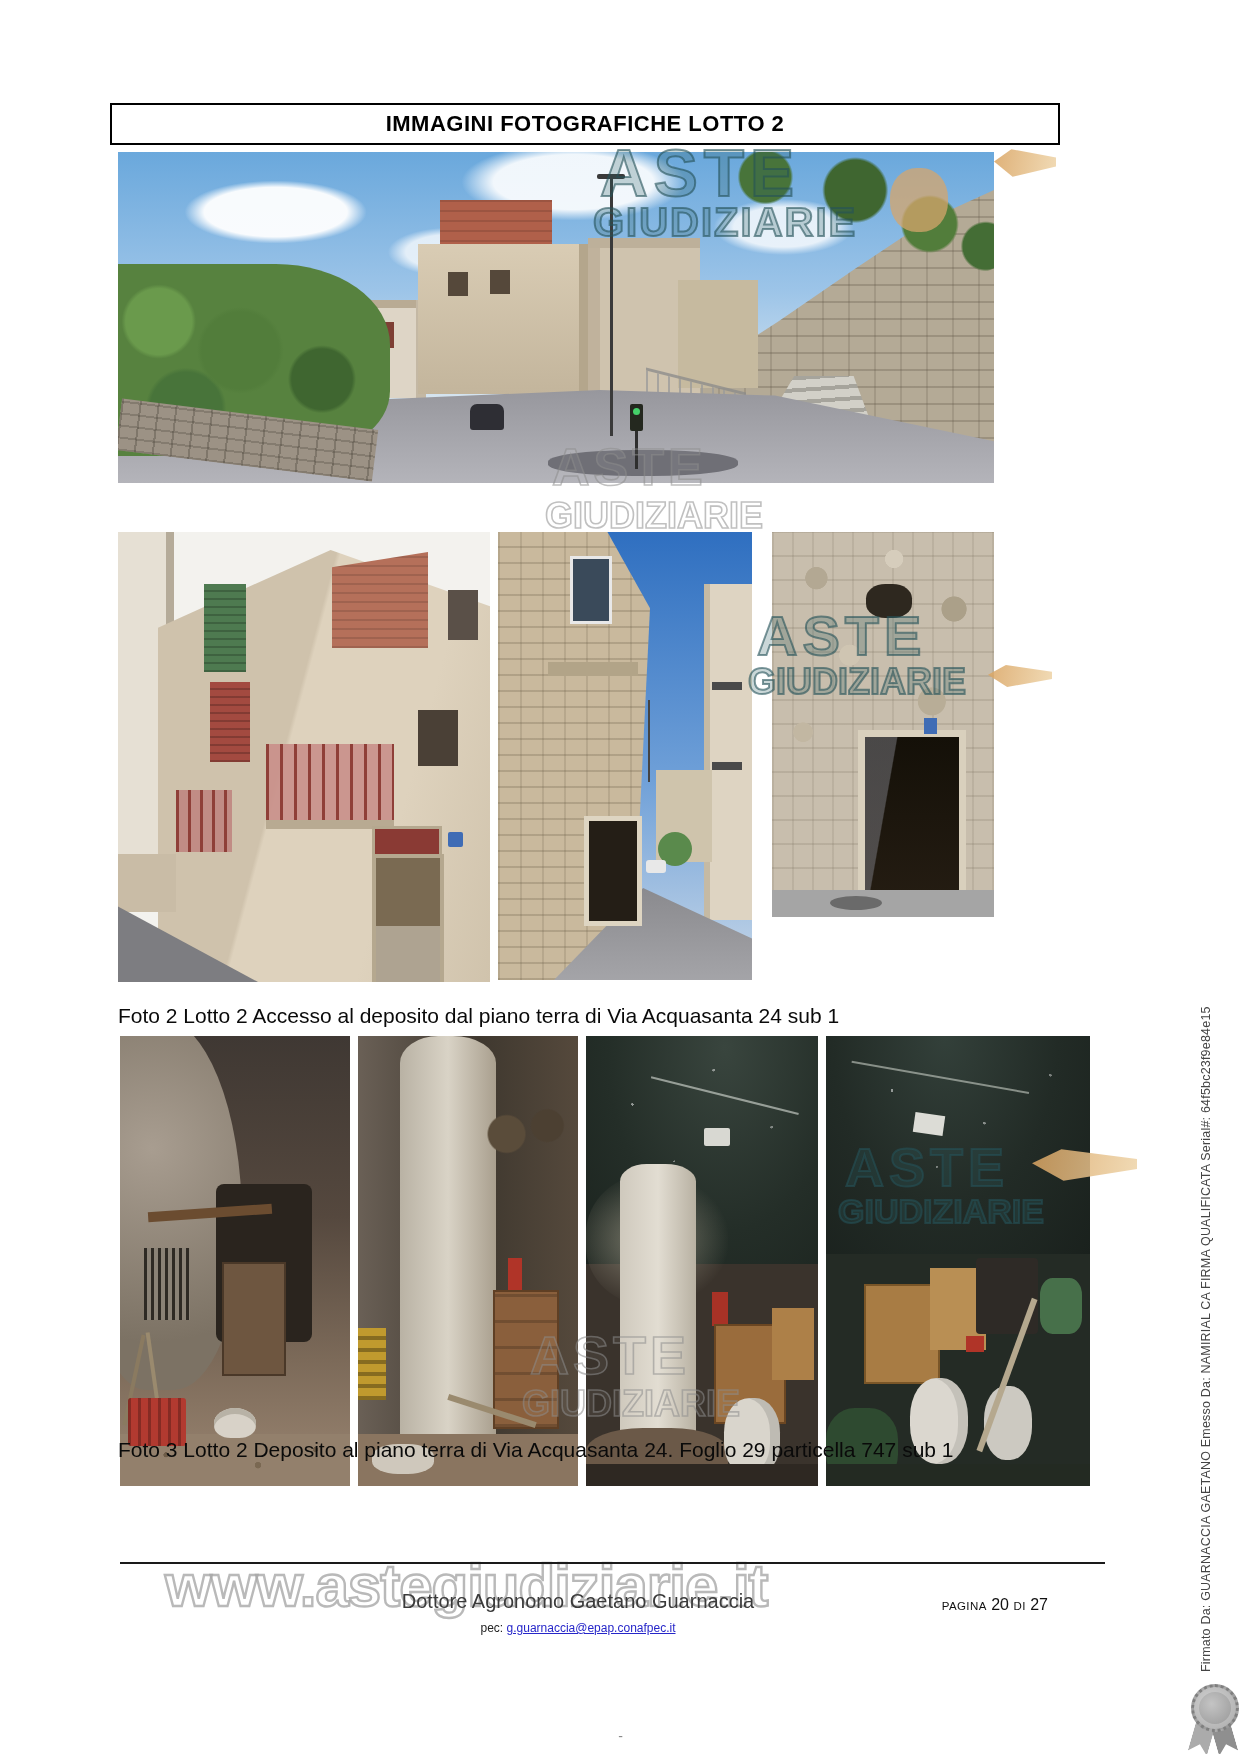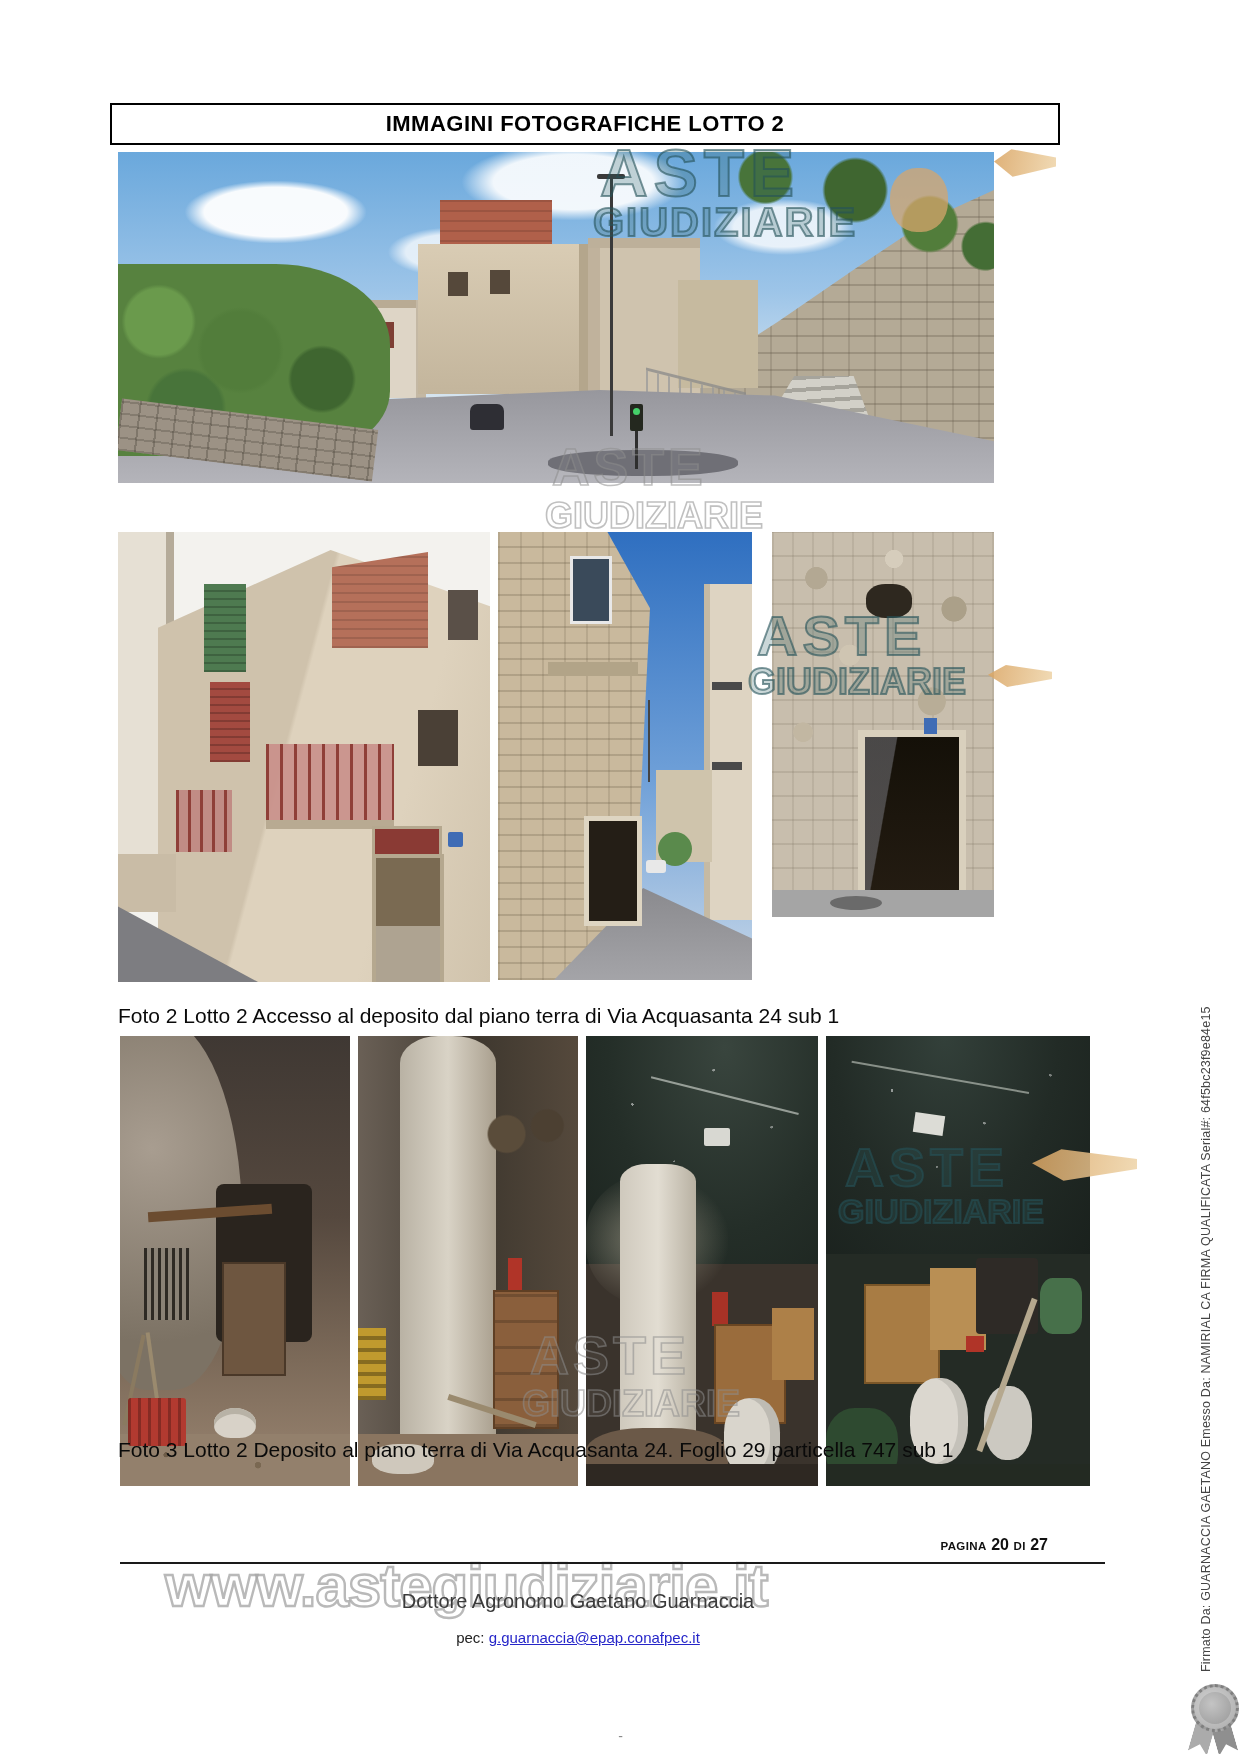--- a/index.html
+++ b/index.html
@@ -20,28 +20,28 @@
   .wm{position:absolute;pointer-events:none;white-space:nowrap;font-weight:bold;z-index:5;line-height:1;}
   .wm-teal{color:rgba(44,94,100,.25);-webkit-text-stroke:2px rgba(36,82,88,.6);}
   .wm-gray{color:rgba(255,255,255,.05);-webkit-text-stroke:1.6px rgba(140,140,140,.55);}
   .wm-url{color:rgba(255,255,255,0);-webkit-text-stroke:2.4px rgba(168,168,168,.8);
           font-size:60px;letter-spacing:-1px;z-index:5;}
   .comet{position:absolute;z-index:5;background:linear-gradient(100deg,#d9a360,#eed4a8);
          clip-path:polygon(0 45%,28% 4%,100% 32%,100% 62%,30% 96%);opacity:.85;pointer-events:none;}
 
   
   .rule{position:absolute;left:120px;top:1562px;width:985px;height:2px;background:#1a1a1a;z-index:6;}
-  .pagina{position:absolute;left:900px;top:1536px;width:148px;text-align:right;color:#111;
-          font-weight:bold;z-index:6;}
+  .pagina{position:absolute;left:900px;top:1596px;width:148px;text-align:right;color:#111;
+          font-weight:normal;z-index:6;}
   .pg-small{font-size:11.5px;letter-spacing:.4px;}
   .pg-big{font-size:16px;}
   .contact{position:absolute;left:120px;top:1590px;width:916px;text-align:center;z-index:6;}
   .contact-name{font-size:20px;color:#3a3a3a;}
   .contact-addr{font-size:16.5px;color:#3a3a3a;white-space:pre;margin-top:4px;}
-  .contact-pec{font-size:15px;color:#222;margin-top:16px;}
+  .contact-pec{font-size:12px;color:#222;margin-top:8px;}
   .pec-link{color:#2626c9;text-decoration:underline;}
   .disclaimer{position:absolute;left:0;top:1676px;width:1241px;text-align:center;color:#8b8b8b;
               font-size:16px;line-height:24px;z-index:6;}
   .page-dash{position:absolute;left:0;top:1728px;width:1241px;text-align:center;color:#8b8b8b;
              font-size:14px;z-index:6;}
 
   
   .sig{position:absolute;left:1199px;top:1672px;transform:rotate(-90deg);transform-origin:0 0;
        font-size:12.5px;color:#444;white-space:nowrap;letter-spacing:.2px;z-index:6;}
   .seal{position:absolute;left:1184px;top:1684px;width:62px;height:70px;z-index:4;}

